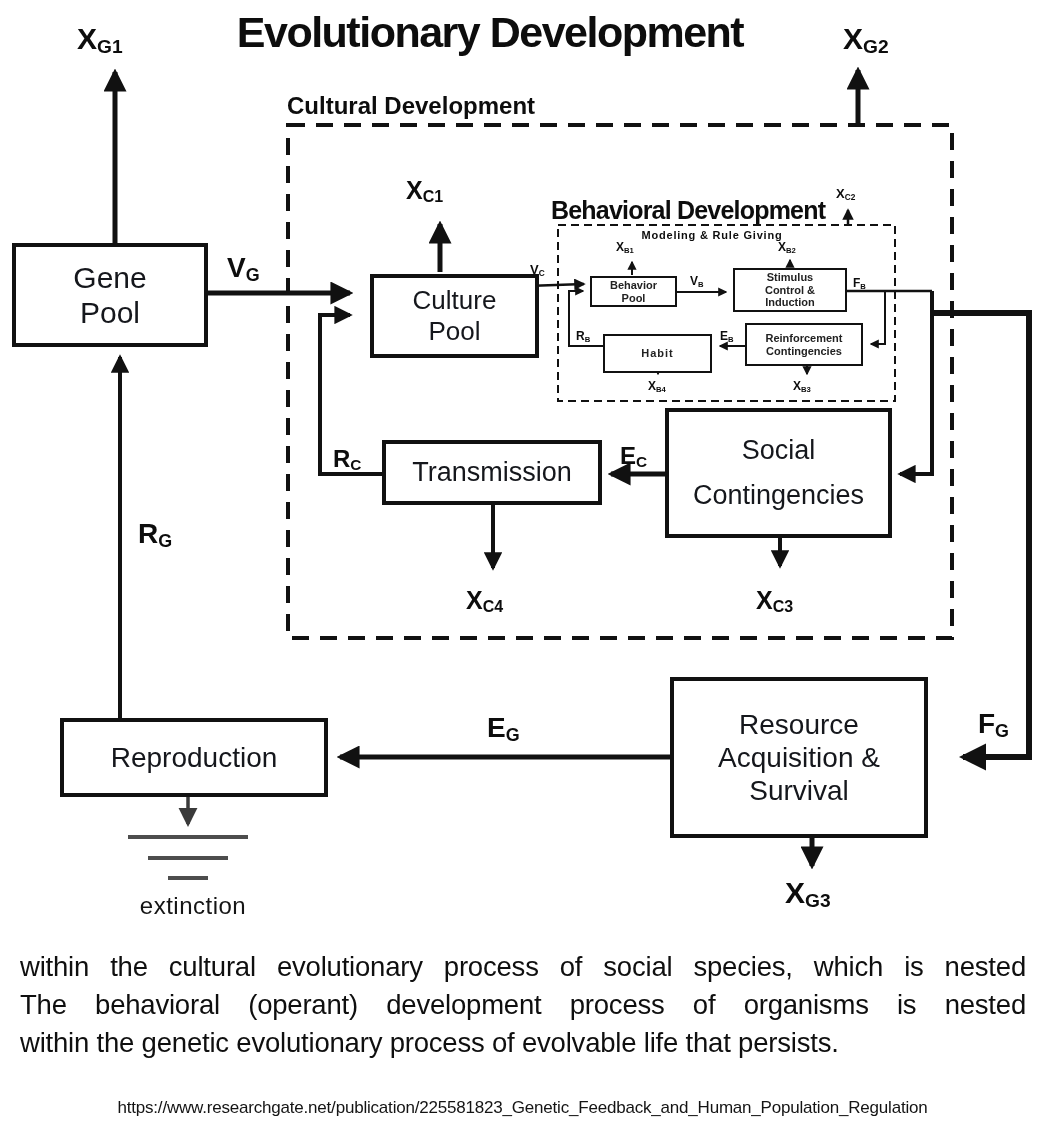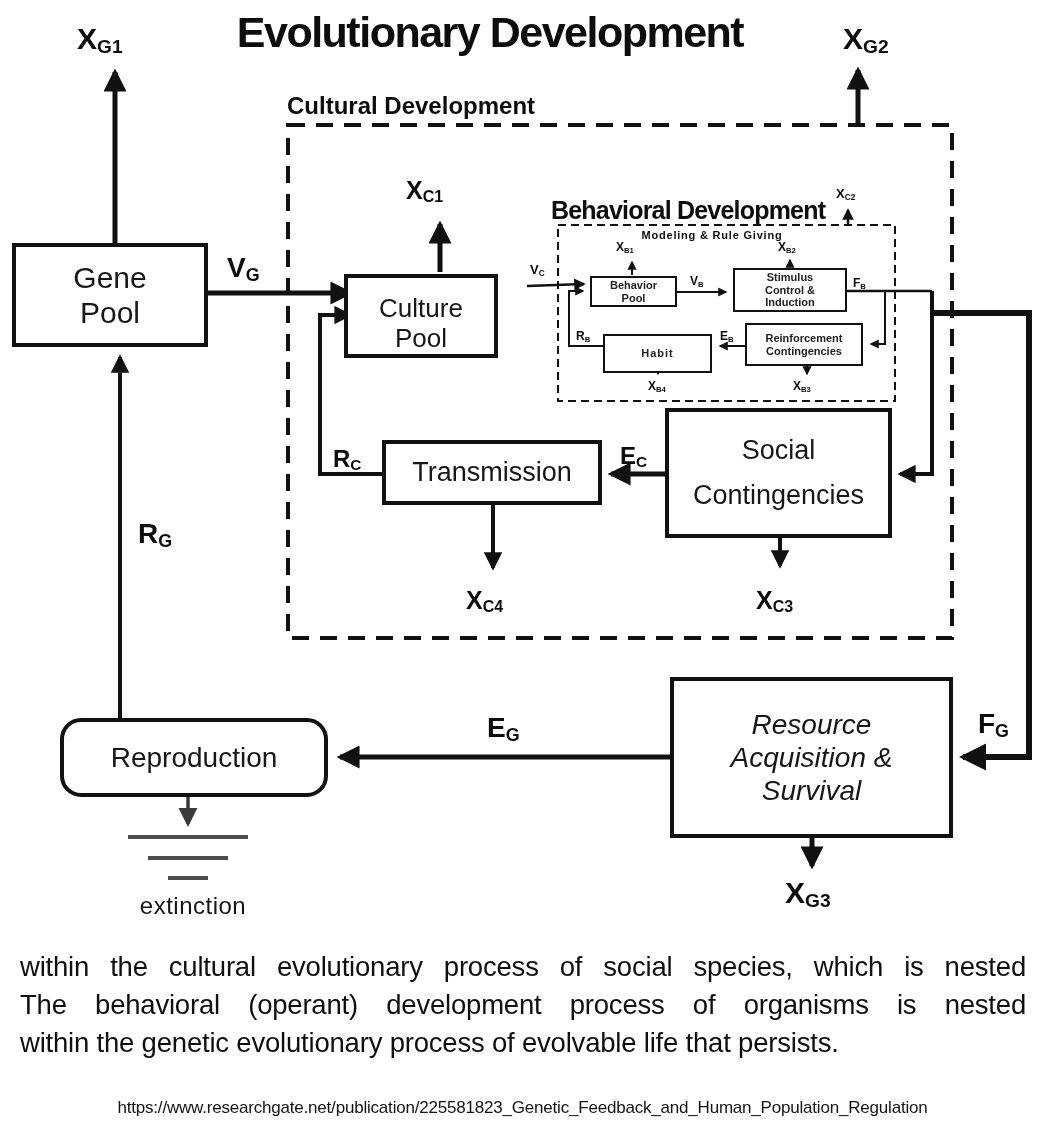--- a/index.html
+++ b/index.html
@@ -80,21 +80,21 @@
 
   <div class="seclabel" style="left:287px;top:92px;font-size:24px;">Cultural Development</div>
   <div class="seclabel" style="left:551px;top:196px;font-size:25px;letter-spacing:-0.8px;">Behavioral Development</div>
   <div class="seclabel" style="left:612px;top:229px;width:200px;font-size:11px;letter-spacing:0.8px;text-align:center;">Modeling &amp; Rule Giving</div>
 
   <div class="box" style="left:12px;top:243px;width:196px;height:104px;font-size:30px;">
     <span>Gene</span>
     <span>Pool</span>
   </div>
 
-  <div class="box" style="left:344px;top:274px;width:154px;height:84px;font-size:26px;justify-content:flex-end;">
+  <div class="box" style="left:370px;top:274px;width:169px;height:84px;font-size:26px;">
     <span>Culture</span>
     <span>Pool</span>
   </div>
 
   <div class="box smallbox" style="left:590px;top:276px;width:87px;height:31px;">
     <span>Behavior</span>
     <span>Pool</span>
   </div>
 
   <div class="box smallbox" style="left:733px;top:268px;width:114px;height:44px;">
@@ -114,25 +114,25 @@
 
   <div class="box" style="left:382px;top:440px;width:220px;height:65px;font-size:27px;">
     <span>Transmission</span>
   </div>
 
   <div class="box" style="left:665px;top:408px;width:227px;height:130px;font-size:27px;gap:13px;">
     <span>Social</span>
     <span>Contingencies</span>
   </div>
 
-  <div class="box" style="left:60px;top:718px;width:268px;height:79px;font-size:28px;border-radius:21px;">
+  <div class="box" style="left:60px;top:718px;width:268px;height:79px;font-size:28px;">
     <span>Reproduction</span>
   </div>
 
-  <div class="box" style="left:670px;top:677px;width:283px;height:161px;font-size:28px;font-style:italic;">
+  <div class="box" style="left:670px;top:677px;width:258px;height:161px;font-size:28px;">
     <span>Resource</span>
     <span>Acquisition &amp;</span>
     <span>Survival</span>
   </div>
 
   <div class="sig" style="left:77px;top:22px;font-size:30px;"><span>X</span><sub>G1</sub></div>
   <div class="sig" style="left:843px;top:22px;font-size:30px;"><span>X</span><sub>G2</sub></div>
   <div class="sig" style="left:785px;top:876px;font-size:30px;"><span>X</span><sub>G3</sub></div>
   <div class="sig" style="left:227px;top:252px;font-size:28px;"><span>V</span><sub>G</sub></div>
   <div class="sig" style="left:138px;top:518px;font-size:28px;"><span>R</span><sub>G</sub></div>

